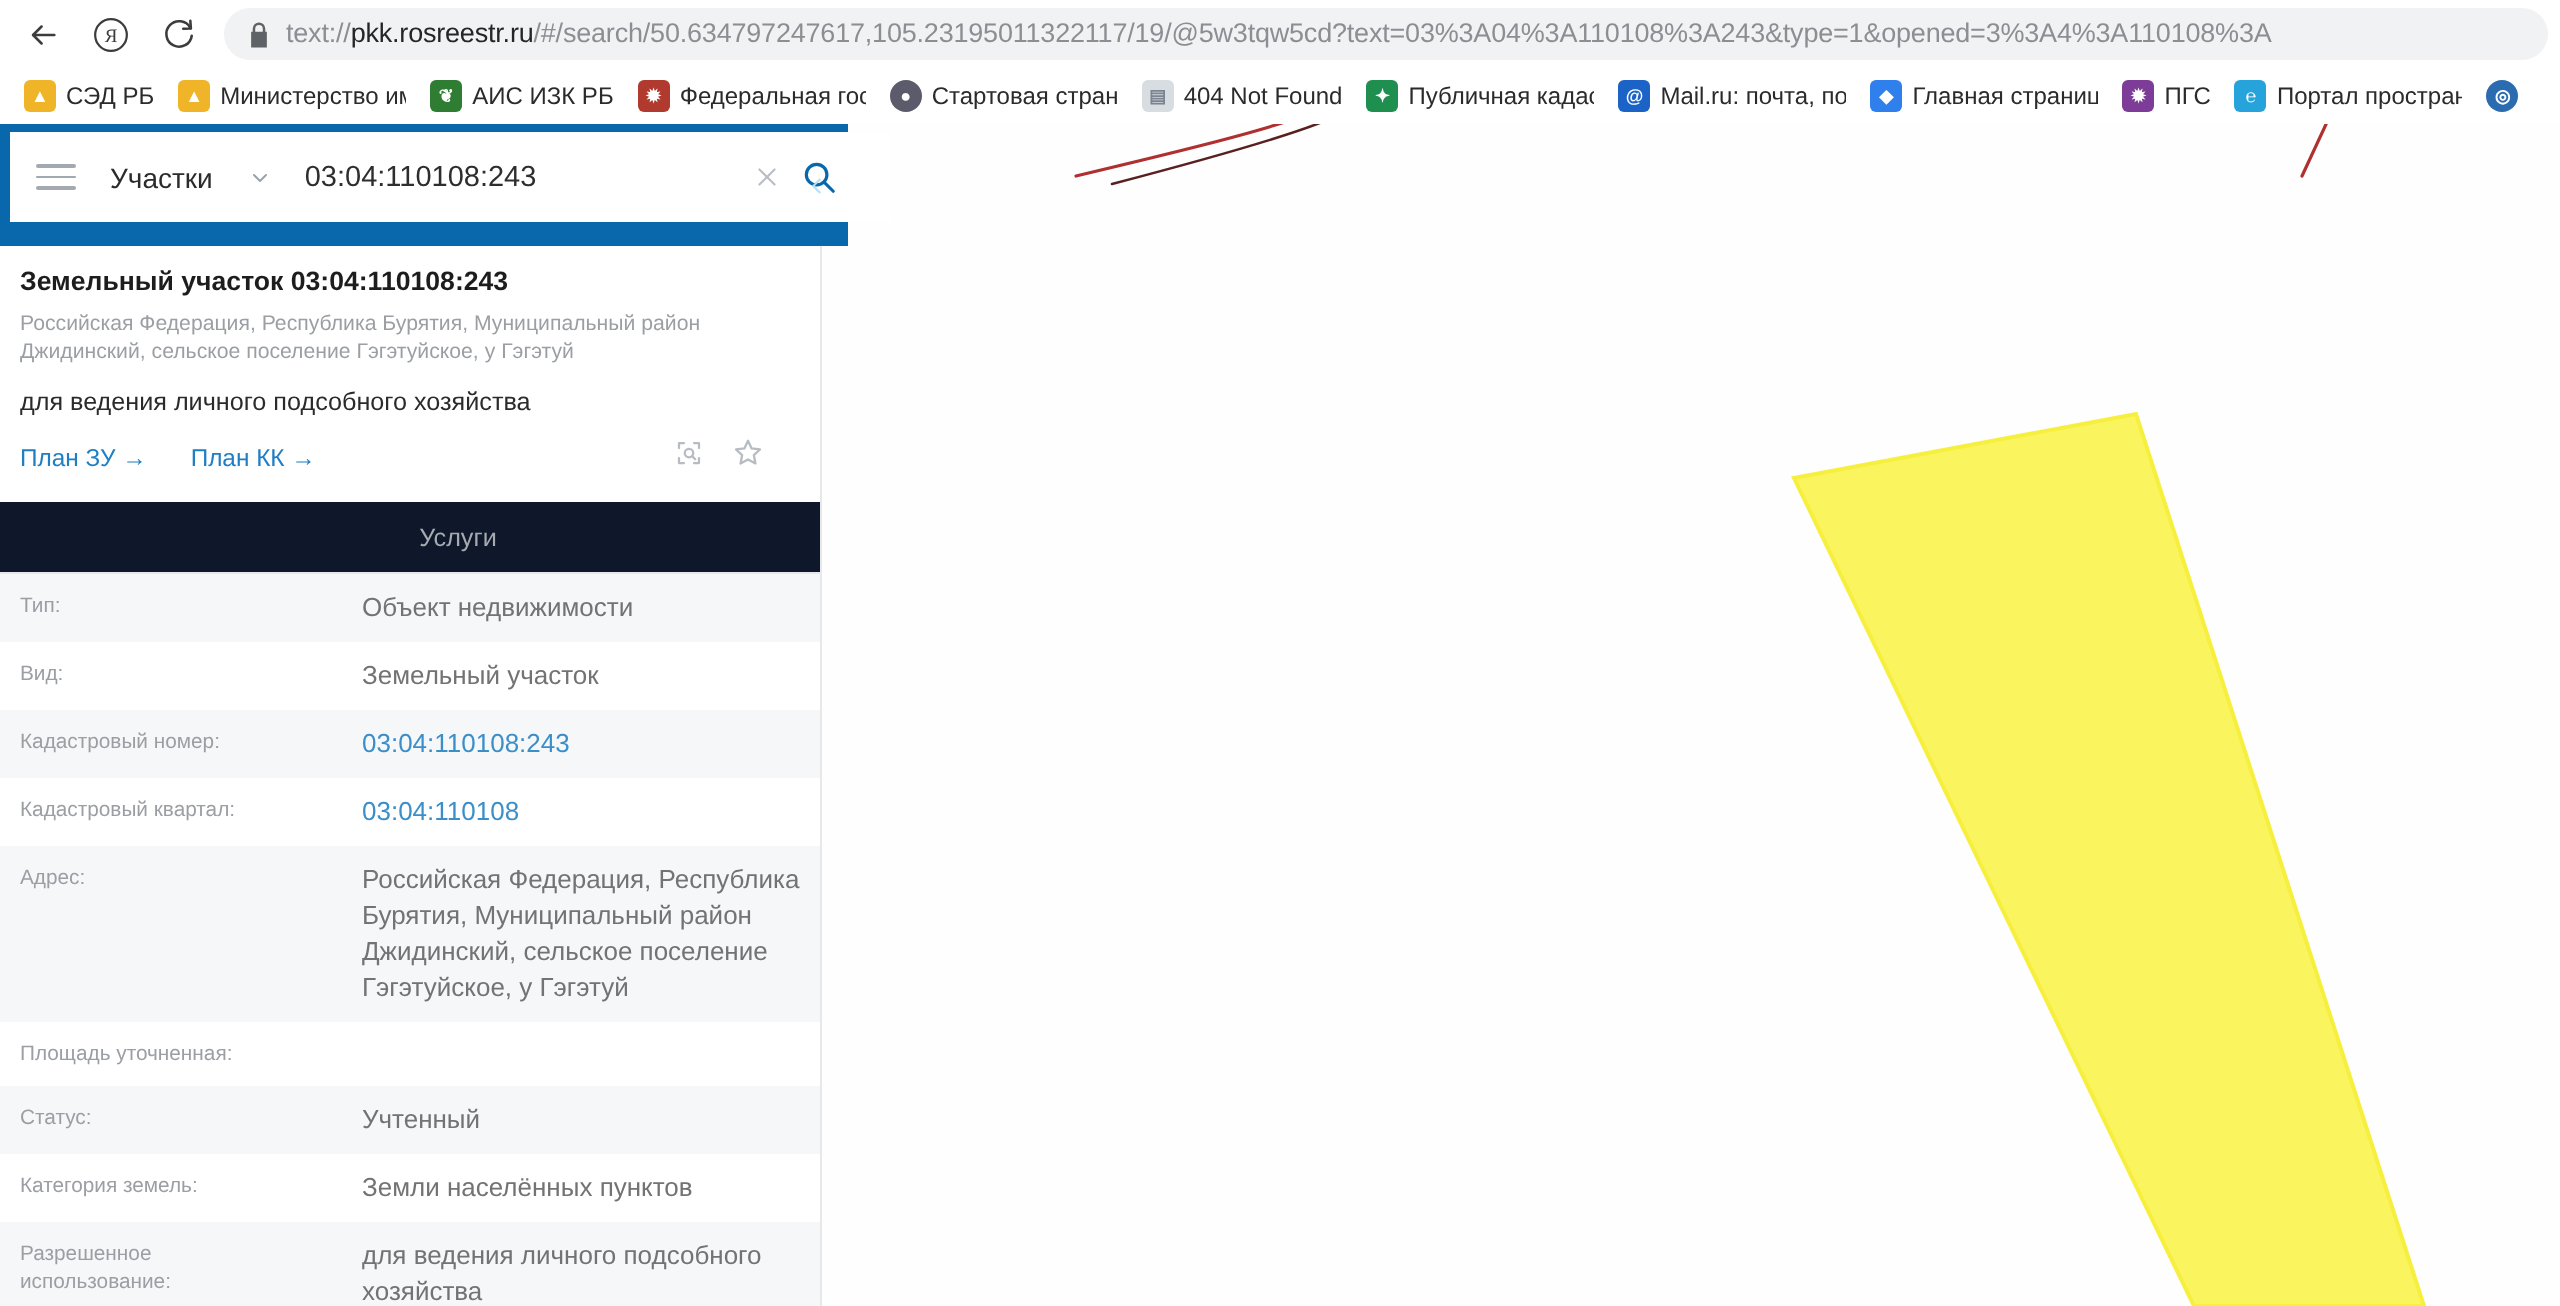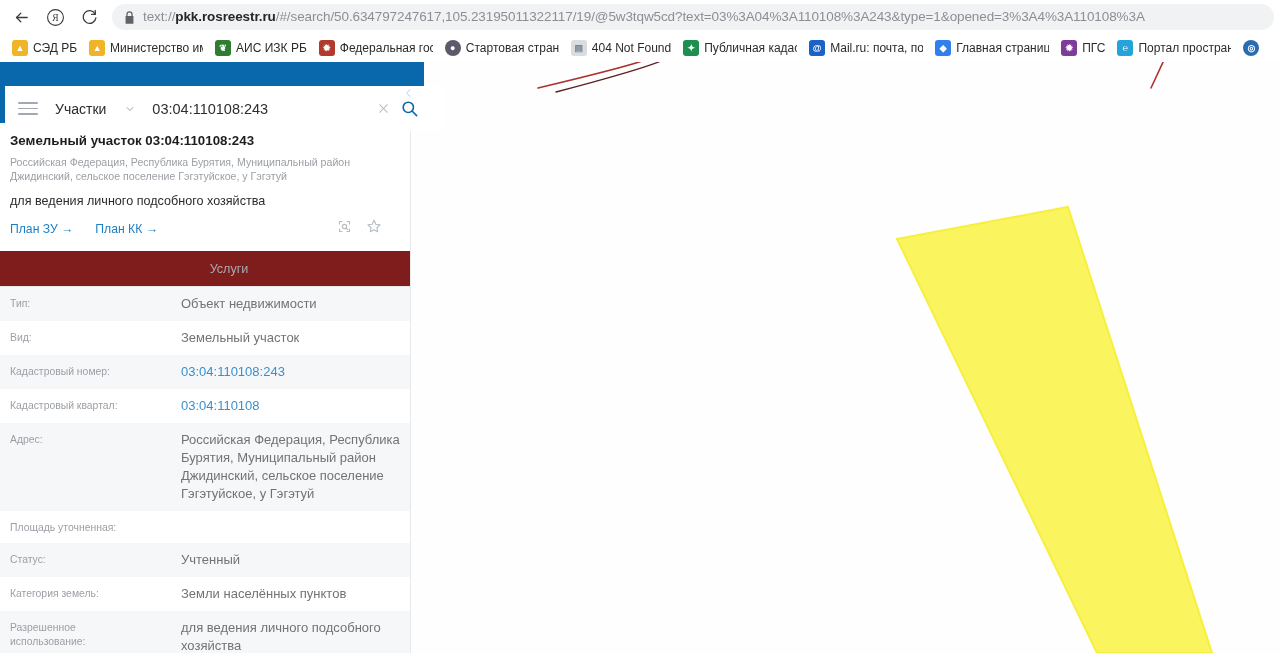--- a/index.html
+++ b/index.html
@@ -30,21 +30,21 @@
     margin-left: 6px; height: 26px; flex: 1 1 auto; margin-right: 6px;
     background: #f1f2f3; border-radius: 13px;
     display: flex; align-items: center; padding: 0 10px 0 12px;
     overflow: hidden; white-space: nowrap;
   }
   .lock-icon { flex: none; margin-right: 8px; display: flex; align-items: center; color: #5f6368; }
   .url-text {
     font-size: 13.5px; color: #8b8f94; white-space: nowrap; overflow: hidden;
     letter-spacing: -0.1px; line-height: 26px;
   }
-  .url-text b { color: #262626; font-weight: 700; }
+  .url-text b { color: #262626; font-weight: 400; }
 
   .bookmarks-row {
     position: absolute; top: 34px; left: 0; width: 1280px; height: 28px;
     display: flex; align-items: center; padding-left: 6px; overflow: hidden;
   }
   .bookmark {
     display: flex; align-items: center; height: 24px; padding: 0 6px;
     max-width: 126px; flex: none; overflow: hidden; border-radius: 4px;
   }
   .bm-ico {
@@ -64,21 +64,21 @@
     background: #fefefe; overflow: hidden; z-index: 1;
   }
   .map-svg { position: absolute; top: 0; left: 0; }
 
   
   .searchbar {
     position: absolute; top: 62px; left: 0; width: 424px; height: 61px;
     background: #0868ab; z-index: 20;
   }
   .search-field {
-    position: absolute; top: 24px; left: 5px; width: 440px; height: 45px;
+    position: absolute; top: 4px; left: 5px; width: 440px; height: 45px;
     background: #ffffff; display: flex; align-items: center; padding: 0 21px 0 10px;
   }
   .burger { width: 26px; height: 26px; flex: none; display: flex; flex-direction: column;
             justify-content: center; gap: 4px; padding: 0 3px; cursor: pointer; }
   .burger i { display: block; height: 1.6px; background: #a2a9b0; border-radius: 1px; }
   .search-cat {
     font-size: 14px; color: #2b2b2b; margin-left: 14px; white-space: nowrap;
   }
   .cat-caret { margin-left: 18px; color: #9aa2aa; display: flex; align-items: center; }
   .search-value {
@@ -115,21 +115,21 @@
   }
   .head-icons { position: absolute; right: 14px; top: 0px; display: flex; gap: 14px; align-items: center; }
   .head-icons span { color: #b6bcc2; display: flex; align-items: center; }
 
   .tabs { margin-top: 11px; display: flex; height: 36px; border-bottom: 1px solid #e6e8ea; }
   .tab {
     flex: 1 1 50%; display: flex; align-items: center; justify-content: center;
     font-size: 12.6px; cursor: pointer;
   }
   .tab.active { background: #ffffff; color: #1d1d1d; font-weight: 700; border-bottom: 2px solid #1d1d1d; }
-  .tab.inactive { background: #7f1d1d; color: #a6abb1; padding-left: 48px; }
+  .tab.inactive { background: #0f172a; color: #a6abb1; padding-left: 48px; }
 
   .info-list { }
   .info-row { display: flex; padding: 8px 10px 8px 10px; align-items: flex-start; gap: 36px; }
   .info-row.alt { background: #f6f7f9; }
   .info-key {
     width: 135px; flex: none; font-size: 10.4px; color: #9b9fa4; line-height: 14px; padding-top: 2px;
   }
   .info-val { font-size: 13px; color: #737373; line-height: 18px; flex: 1 1 auto; }
   .info-val.link { color: #3b8fc9; }
 </style>

